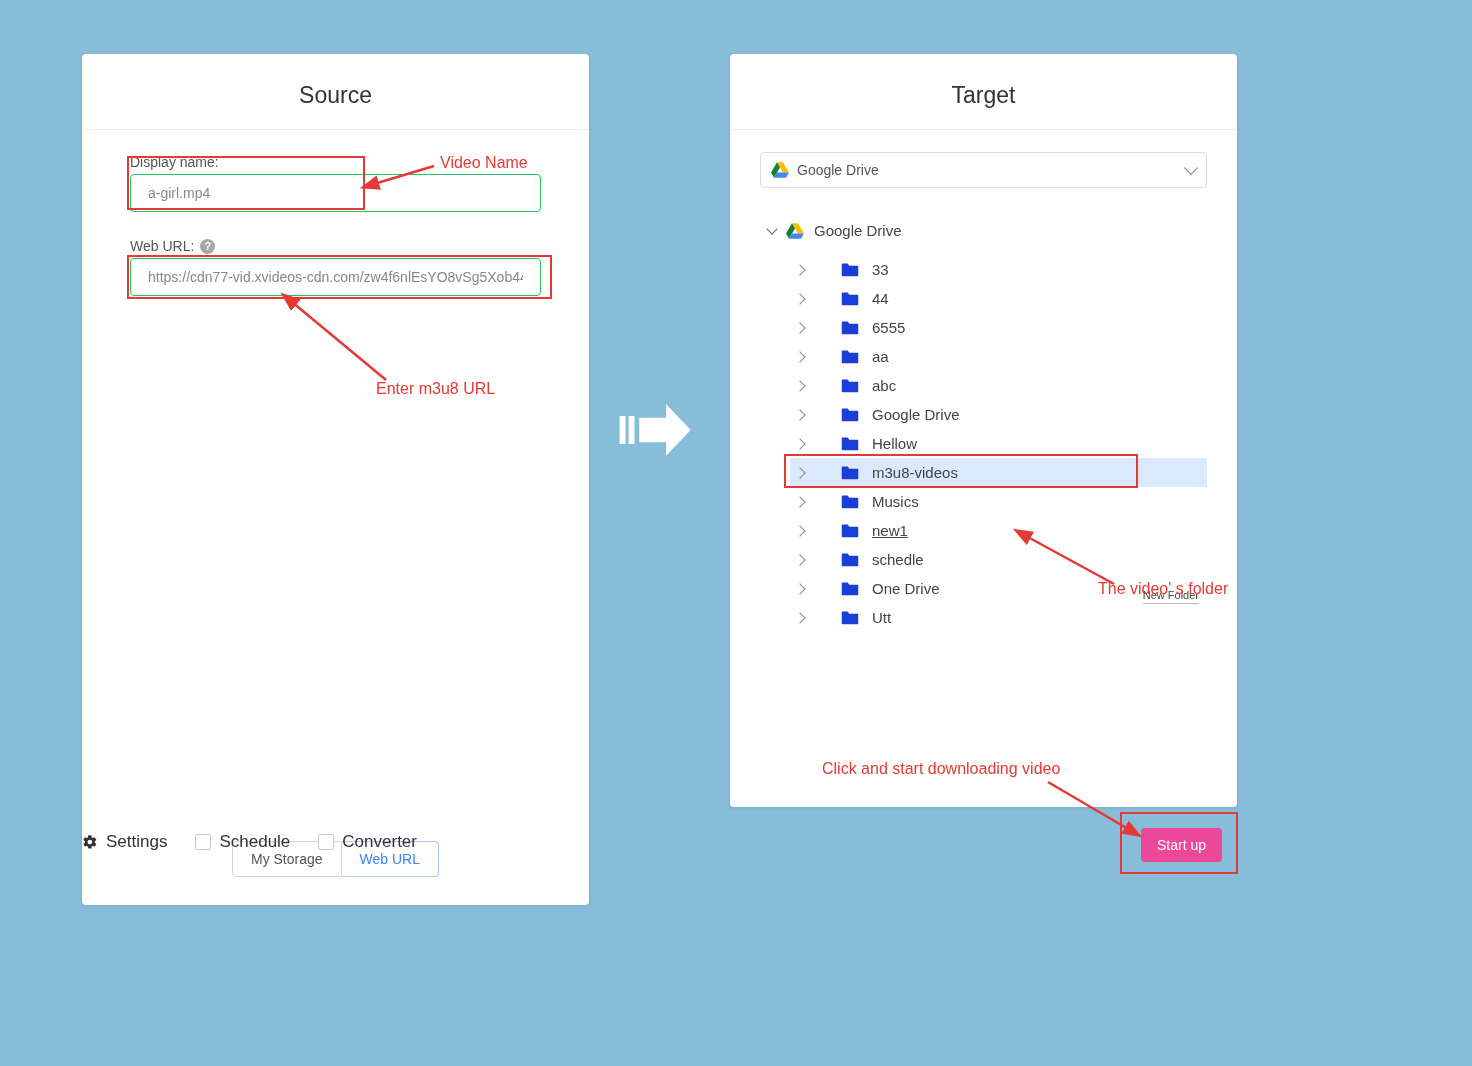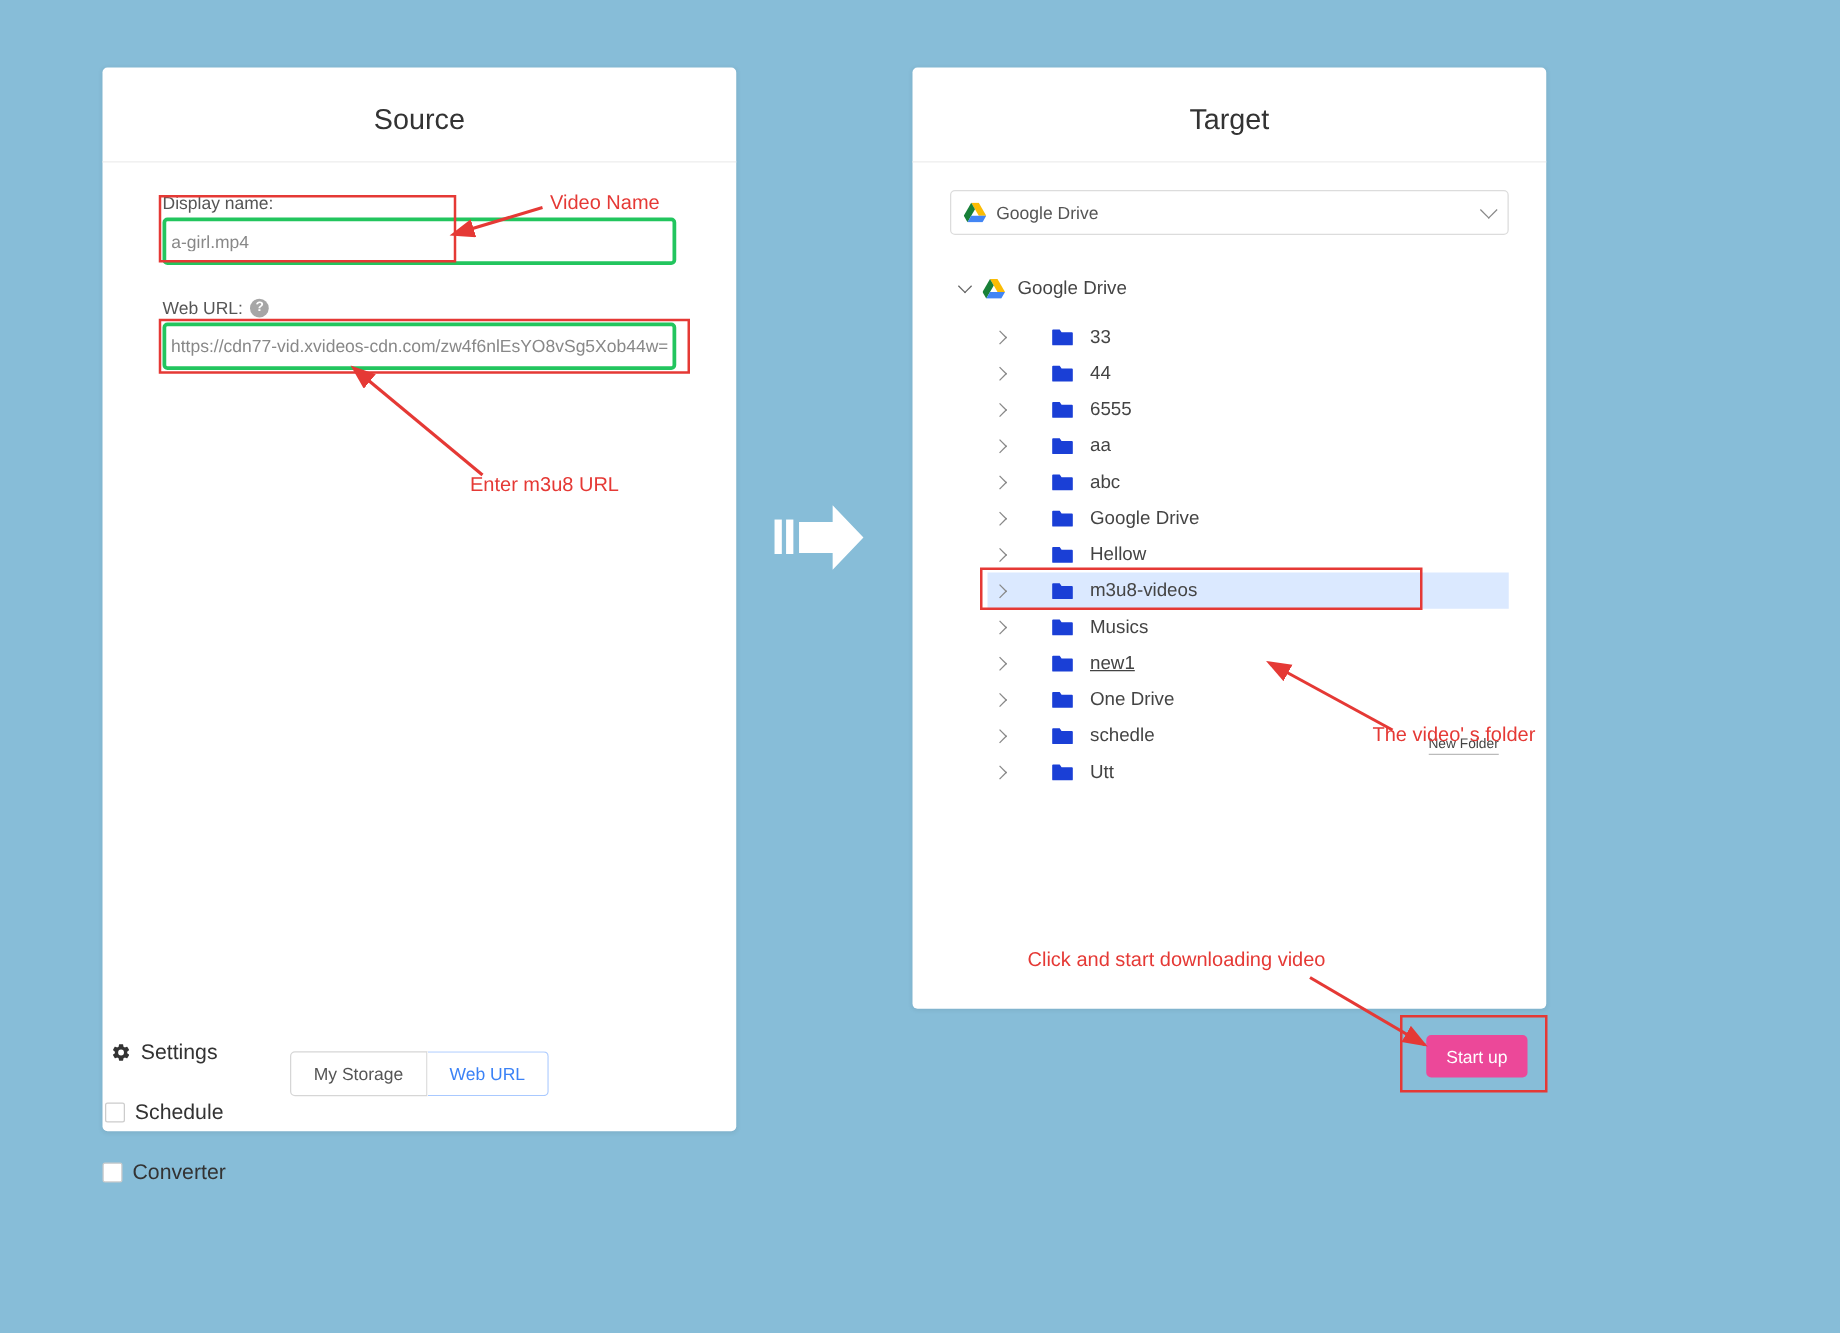--- a/index.html
+++ b/index.html
@@ -34,23 +34,23 @@
     font-size: 14px;
     color: #555;
     margin-bottom: 4px;
     display: flex;
     align-items: center;
     gap: 6px;
   }
   .text-input {
     width: 100%;
     height: 38px;
-    border: 3px solid #22c55e;
+    border: 1px solid #22c55e;
     border-radius: 4px;
-    padding: 0 4px;
+    padding: 0 17px;
     font-size: 14px;
     color: #888;
     background: #fff;
   }
   .display-name-row { margin-bottom: 26px; }
   .display-name-wrap {
     position: relative;
     width: 100%;
   }
   .red-box {
@@ -185,21 +185,20 @@
   
   .bottom-bar {
     position: absolute;
     left: 82px;
     top: 832px;
     display: flex;
     align-items: center;
     gap: 28px;
     font-size: 17px;
     color: #333;
-    flex-direction: column;
   }
   .bottom-item { display: flex; align-items: center; gap: 8px; cursor: pointer; }
   .gear-icon { width: 16px; height: 16px; }
   .checkbox {
     width: 16px; height: 16px; background: #fff; border: 1px solid #ccc;
     border-radius: 2px;
   }
 
   
   .startup-wrap {
@@ -405,31 +404,31 @@
             <span>new1</span>
           </div>
           <div class="tree-item" style="position: relative;">
             <span class="chev-right"></span>
             <span style="width: 12px;"></span>
             <span class="folder-icon">
               <svg viewBox="0 0 24 20" width="20" height="15">
                 <path fill="#1a3fd6" d="M2 2h7l2 3h11a1 1 0 0 1 1 1v12a1 1 0 0 1-1 1H2a1 1 0 0 1-1-1V3a1 1 0 0 1 1-1z"></path>
               </svg>
             </span>
+            <span>schedle</span>
+          </div>
+          <div class="tree-item" style="position: relative;">
+            <span class="chev-right"></span>
+            <span style="width: 12px;"></span>
+            <span class="folder-icon">
+              <svg viewBox="0 0 24 20" width="20" height="15">
+                <path fill="#1a3fd6" d="M2 2h7l2 3h11a1 1 0 0 1 1 1v12a1 1 0 0 1-1 1H2a1 1 0 0 1-1-1V3a1 1 0 0 1 1-1z"></path>
+              </svg>
+            </span>
             <span>One Drive</span>
-          </div>
-          <div class="tree-item" style="position: relative;">
-            <span class="chev-right"></span>
-            <span style="width: 12px;"></span>
-            <span class="folder-icon">
-              <svg viewBox="0 0 24 20" width="20" height="15">
-                <path fill="#1a3fd6" d="M2 2h7l2 3h11a1 1 0 0 1 1 1v12a1 1 0 0 1-1 1H2a1 1 0 0 1-1-1V3a1 1 0 0 1 1-1z"></path>
-              </svg>
-            </span>
-            <span>schedle</span>
           </div>
           <div class="tree-item" style="position: relative;">
             <span class="chev-right"></span>
             <span style="width: 12px;"></span>
             <span class="folder-icon">
               <svg viewBox="0 0 24 20" width="20" height="15">
                 <path fill="#1a3fd6" d="M2 2h7l2 3h11a1 1 0 0 1 1 1v12a1 1 0 0 1-1 1H2a1 1 0 0 1-1-1V3a1 1 0 0 1 1-1z"></path>
               </svg>
             </span>
             <span>Utt</span>

